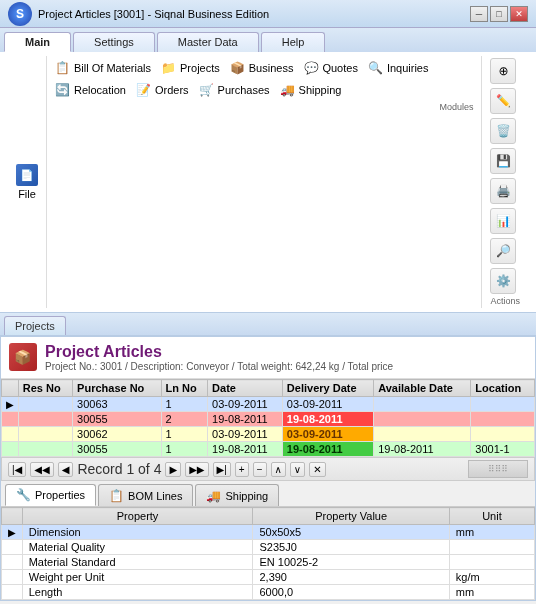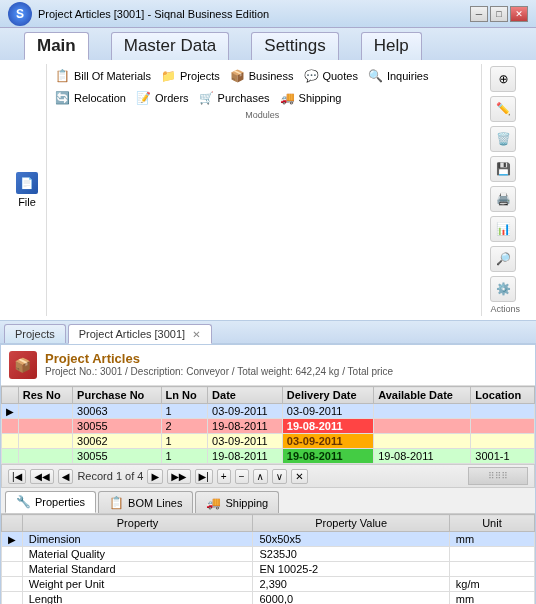--- a/index.html
+++ b/index.html
@@ -42,29 +42,28 @@
       background: linear-gradient(to bottom, #f08080, #c04040);
       color: white;
     }
     .ribbon-tabs {
       display: flex;
       gap: 2px;
       padding: 4px 4px 0 4px;
       background: linear-gradient(to bottom, #dce9f7, #c8daf0);
     }
     .ribbon-tab {
-      padding: 3px 12px;
+      padding: 3px 20px;
       border: 1px solid #aac;
       border-bottom: none;
       background: linear-gradient(to bottom, #f0f5ff, #dce9f7);
       cursor: pointer;
-      font-size: 17px;
+      font-size: 11px;
       color: #222;
       border-radius: 3px 3px 0 0;
-      margin-left: 20px;
     }
     .ribbon-tab.active {
       background: white;
       border-bottom: 1px solid white;
       font-weight: bold;
     }
     .ribbon-content {
       background: white;
       padding: 4px 8px;
       display: flex;
@@ -75,21 +74,21 @@
       display: flex;
       flex-direction: column;
       border-right: 1px solid #ddd;
       padding: 2px 8px 2px 4px;
       min-width: 80px;
     }
     .ribbon-group:last-child { border-right: none; }
     .ribbon-group-label {
       font-size: 9px;
       color: #666;
-      text-align: center;
+      text-align: right;
       margin-top: 2px;
     }
     .ribbon-items {
       display: flex;
       gap: 2px;
       flex-wrap: wrap;
     }
     .ribbon-item {
       display: flex;
       align-items: center;
@@ -201,23 +200,23 @@
       height: 28px;
       background: linear-gradient(135deg, #cc4444, #aa2222);
       border-radius: 3px;
       display: flex;
       align-items: center;
       justify-content: center;
       color: white;
       font-size: 14px;
     }
     .article-title {
-      font-size: 13px;
+      font-size: 16px;
       font-weight: bold;
-      color: #a16207;
+      color: #701a75;
     }
     .article-subtitle {
       font-size: 10px;
       color: #555;
     }
 
     
     .data-table {
       width: 100%;
       border-collapse: collapse;
@@ -258,21 +257,21 @@
       font-size: 11px;
     }
     .nav-btn {
       border: 1px solid #bbb;
       background: linear-gradient(to bottom, #f8f8f8, #e4e4e4);
       padding: 1px 3px;
       cursor: pointer;
       font-size: 10px;
       border-radius: 2px;
     }
-    .nav-text { font-size: 11px; color: #333; }
+    .nav-text { font-size: 14px; color: #333; }
 
     
     .bottom-tabs {
       display: flex;
       background: #f0f0f0;
       border-bottom: 1px solid #ccc;
       padding: 3px 4px 0;
       gap: 2px;
     }
     .bottom-tab {
@@ -362,22 +361,22 @@
   </div>
   <div class="title-bar-controls">
     <div class="title-btn">─</div>
     <div class="title-btn">□</div>
     <div class="title-btn close-btn">✕</div>
   </div>
 </div>
 
 <div class="ribbon-tabs">
   <div class="ribbon-tab active">Main</div>
+  <div class="ribbon-tab">Settings</div>
   <div class="ribbon-tab">Master Data</div>
-  <div class="ribbon-tab">Settings</div>
   <div class="ribbon-tab">Help</div>
 </div>
 
 <div class="ribbon-content">
 
   <div class="file-area">
     <div style="width:22px;height:22px;background:linear-gradient(135deg,#4477cc,#2255aa);border-radius:2px;display:flex;align-items:center;justify-content:center;color:white;font-size:11px;margin-bottom:2px;">📄</div>
     <span>File</span>
   </div>
 
@@ -439,24 +438,20 @@
     </div>
     <div class="ribbon-group-label">Actions</div>
   </div>
 </div>
 
 <div class="main-area">
 
   <div class="tab-bar">
     <div class="tab">
       <span>Projects</span>
-    </div>
-    <div class="tab active">
-      <span>Project Articles [3001]</span>
-      <span class="tab-close">✕</span>
     </div>
   </div>
 
   <div class="content-panel">
 
     <div class="article-header">
       <div class="article-icon">📦</div>
       <div>
         <div class="article-title">Project Articles</div>
         <div class="article-subtitle">Project No.: 3001 / Description: Conveyor / Total weight: 642,24 kg / Total price</div>

